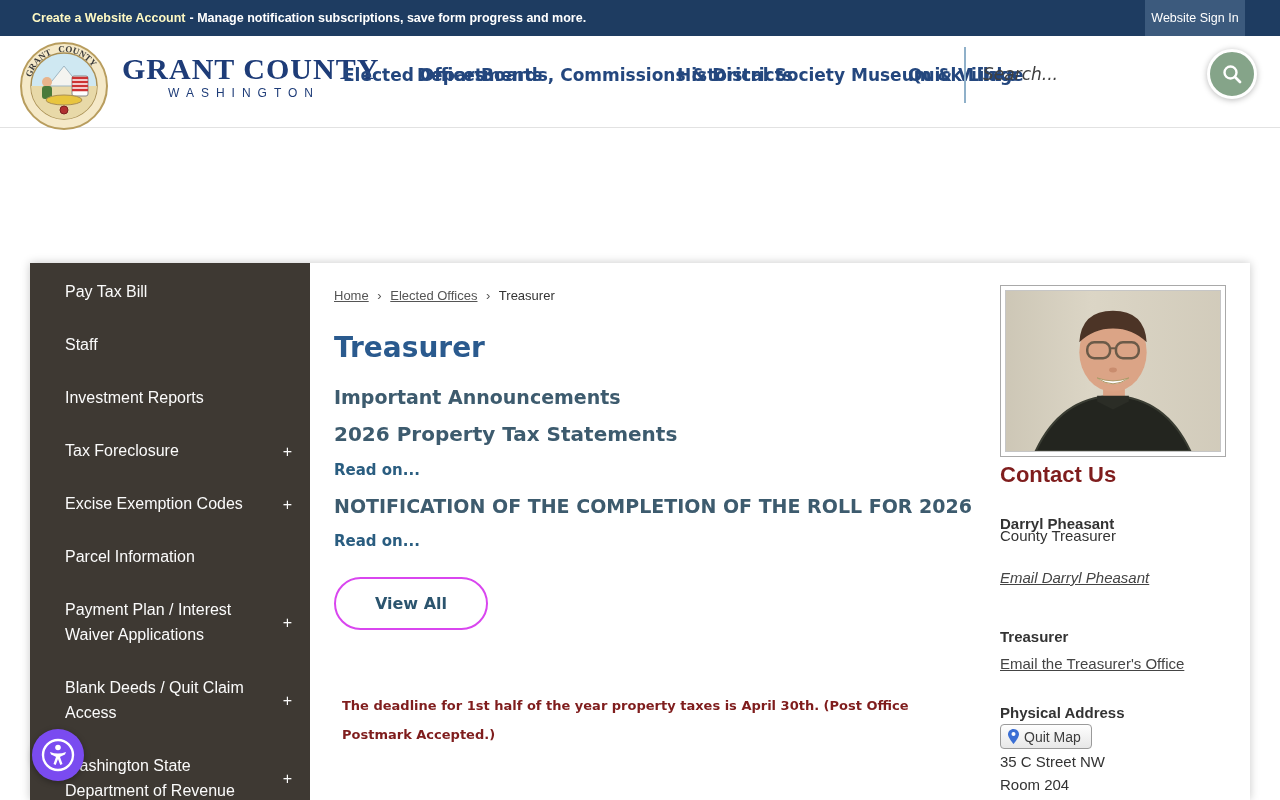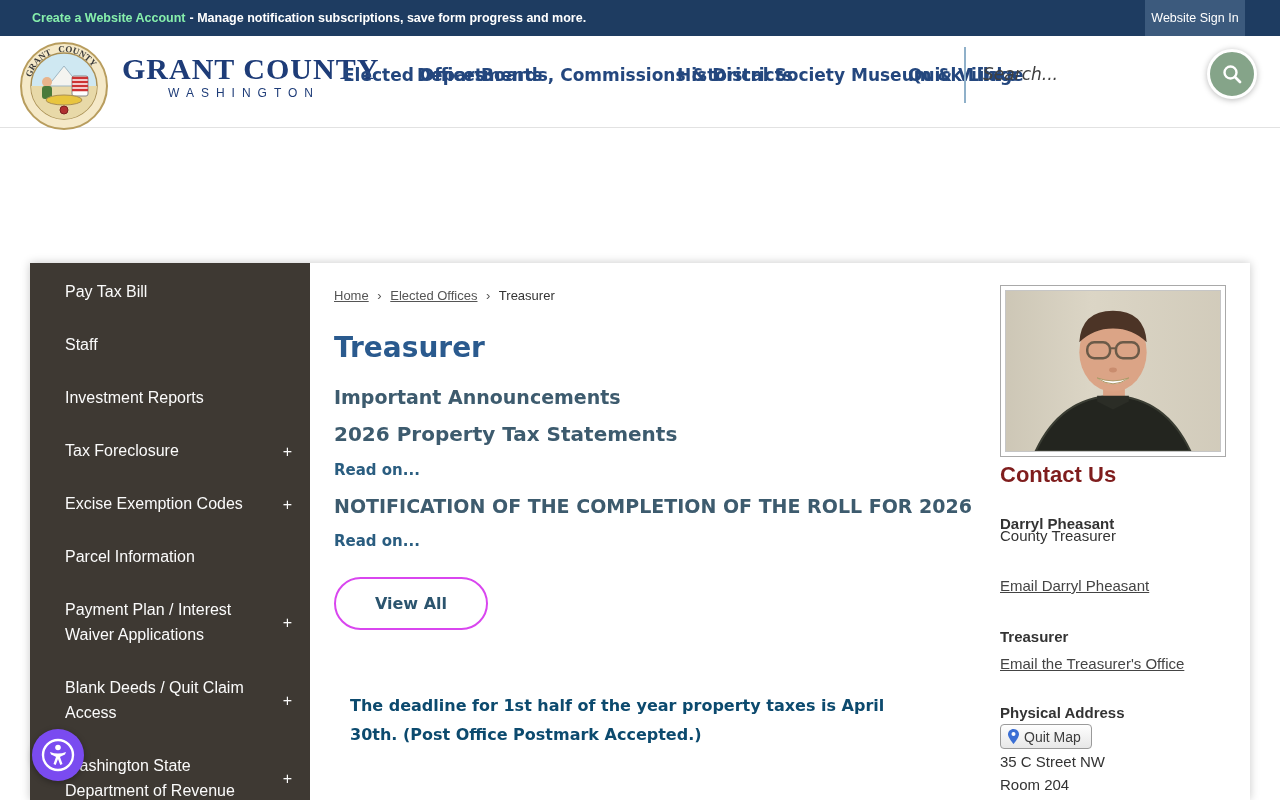--- a/index.html
+++ b/index.html
@@ -4,21 +4,21 @@
 <style>
   * { margin:0; padding:0; box-sizing:border-box; }
   html,body { width:1280px; height:800px; overflow:hidden; background:#ffffff;
               font-family:"Liberation Sans", sans-serif; }
 
   
   .topbar { position:absolute; left:0; top:0; width:1280px; height:36px;
             background:#1e3c61; color:#ffffff; }
   .topbar-inner { position:absolute; left:32px; top:0; height:36px;
                   display:flex; align-items:center; font-size:12.5px; }
-  .topbar-link { color:#86efac; font-weight:bold; text-decoration:none; cursor:pointer; }
+  .topbar-link { color:#fef9c3; font-weight:bold; text-decoration:none; cursor:pointer; }
   .topbar-text { color:#ffffff; margin-left:4px; font-weight:bold; }
   .signin-btn { position:absolute; right:35px; top:0; height:36px; width:100px;
                 background:#3c5a7d; color:#ffffff; border:none; font-size:12.5px;
                 font-family:"Liberation Sans", sans-serif; cursor:pointer; }
 
   
   .header { position:absolute; left:0; top:36px; width:1280px; height:92px;
             background:#ffffff; border-bottom:1px solid #e2e2e2; }
   .seal { position:absolute; left:20px; top:6px; width:88px; height:88px; }
   .brand-name { position:absolute; left:122px; top:16px;
@@ -65,23 +65,23 @@
   .ann-title-1   { position:absolute; left:304px; top:159px; font-size:20px; }
   .read-on-1     { position:absolute; left:304px; top:198px; font-size:15px;
                    color:#2a5d80; cursor:pointer; }
   .ann-title-2   { position:absolute; left:304px; top:232px; font-size:19px; }
   .read-on-2     { position:absolute; left:304px; top:269px; font-size:15px;
                    color:#2a5d80; cursor:pointer; }
   .view-all-btn { position:absolute; left:304px; top:314px; width:154px; height:53px;
                   border-radius:27px; border:2px solid #d946ef; background:#ffffff;
                   font-family:"DejaVu Sans", sans-serif; font-weight:bold;
                   font-size:16px; color:#2b546e; cursor:pointer; }
-  .deadline { position:absolute; left:320px; top:428px; width:580px;
+  .deadline { position:absolute; left:312px; top:428px; width:580px;
               font-family:"DejaVu Sans", sans-serif; font-weight:bold;
-              font-size:16px; line-height:29px; color:#0c4a6e; }
+              font-size:13px; line-height:29px; color:#7f1d1d; }
 
   
   .photo-frame { position:absolute; left:970px; top:22px; width:226px; height:172px;
                  border:1px solid #a9a9a9; background:#ffffff; padding:4px; }
   .photo-frame svg { display:block; width:216px; height:162px; border:1px solid #c6c6c6; }
   .contact-heading { position:absolute; left:970px; top:199px;
                      font-weight:bold; font-size:22px; color:#7f1d1d; }
   .c-line { position:absolute; left:970px; font-size:15px; color:#333; }
   .c-bold { font-weight:bold; }
   .c-link { text-decoration:underline; color:#444; cursor:pointer; }
@@ -232,21 +232,21 @@
       <line x1="105" y1="58" x2="111" y2="58" stroke="#6b5a48" stroke-width="2"></line>
       <path d="M92 88 Q108 100 124 88 Q108 94 92 88 Z" fill="#fdfdfd" stroke="#a96" stroke-width="1"></path>
       <ellipse cx="108" cy="80" rx="4" ry="2.5" fill="#c98c6e"></ellipse>
       <path d="M92 112 L108 120 L124 112 L124 106 L92 106 Z" fill="#2b2d26"></path>
     </svg>
   </div>
 
   <div class="contact-heading">Contact Us</div>
   <div class="c-line c-bold" style="top:252px;">Darryl Pheasant</div>
   <div class="c-line" style="top:264px;">County Treasurer</div>
-  <a class="c-line c-link" style="top:314px;">Email Darryl Pheasant</a>
+  <a class="c-line c-link" style="top:306px;font-style:italic;">Email Darryl Pheasant</a>
   <div class="c-line c-bold" style="top:365px;">Treasurer</div>
   <a class="c-line c-link" style="top:392px;">Email the Treasurer's Office</a>
   <div class="c-line c-bold" style="top:441px;">Physical Address</div>
 
   <button class="view-map-btn">
     <span style="display:flex;">
       <svg width="11" height="15" viewBox="0 0 11 15">
         <path d="M5.5 0 C8.5 0 11 2.3 11 5.2 C11 8.6 5.5 15 5.5 15 C5.5 15 0 8.6 0 5.2 C0 2.3 2.5 0 5.5 0 Z" fill="#3b6fd4"></path>
         <circle cx="5.5" cy="5" r="2" fill="#ffffff"></circle>
       </svg>

